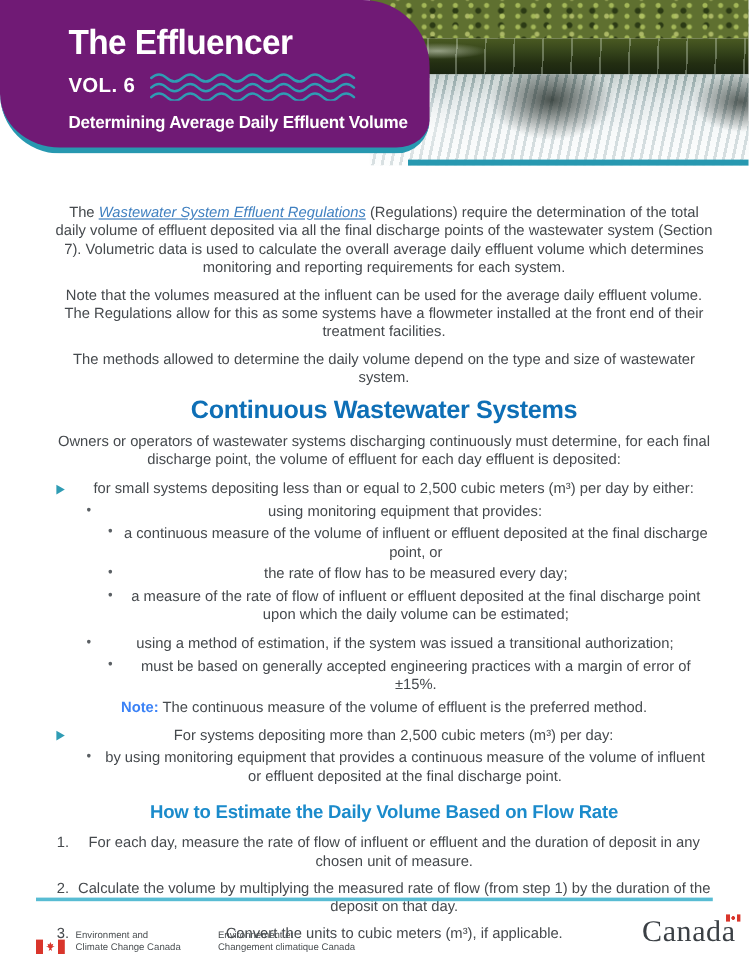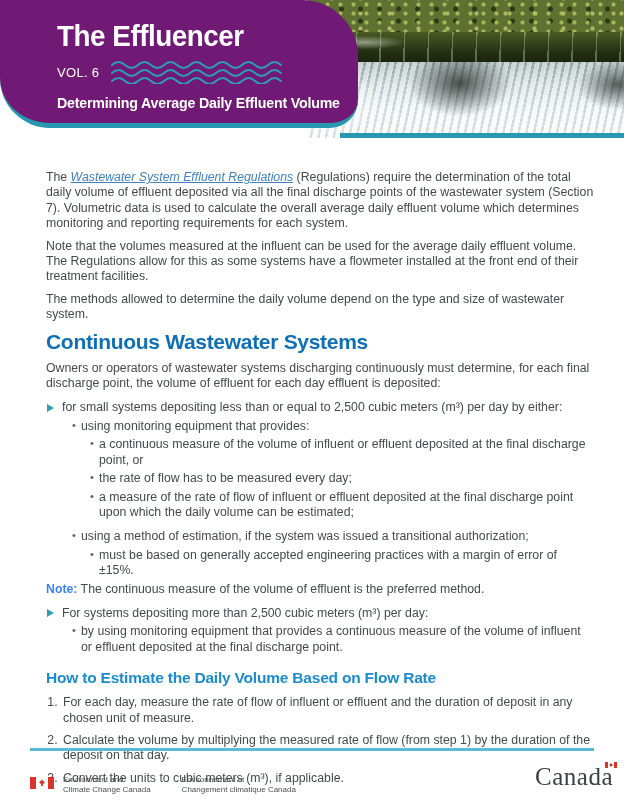--- a/index.html
+++ b/index.html
@@ -29,45 +29,45 @@
       linear-gradient(to bottom,#93a7a3 0%,#ccd7d9 30%,#eef3f4 62%,#fafcfc 100%);}
   .header-rule{position:absolute;left:340px;right:0;top:133px;height:5px;background:#2798b0;z-index:2;}
   .banner{
     position:absolute;left:0;top:0;width:358px;height:128px;z-index:3;
     background:#701a75;border-bottom:5px solid #2798b0;
     border-radius:0 56px 28px 50px;
     padding:20px 0 0 57px;box-sizing:border-box;color:#ffffff;
   }
   .banner-title{font-size:29px;font-weight:bold;letter-spacing:-.5px;transform:scaleX(.96);transform-origin:left;margin:0;}
   .vol-row{display:flex;align-items:center;gap:12px;margin-top:7px;}
-  .banner-vol{font-size:13px;font-weight:normal;letter-spacing:.3px;}
+  .banner-vol{font-size:17px;font-weight:bold;letter-spacing:.3px;}
   .waves{flex:0 0 auto;}
   .banner-subtitle{font-size:14.5px;font-weight:bold;margin-top:11px;letter-spacing:-.2px;transform:scaleX(.98);transform-origin:left;}
   
-  .content{position:absolute;left:46px;right:30px;top:170px;font-size:12.3px;line-height:15.4px;z-index:2;}
+  .content{position:absolute;left:46px;right:30px;top:170px;font-size:12.3px;line-height:15.4px;z-index:2;text-align:center;}
   .content p{margin:0 0 7px 0;}
   a.reg-link{color:#4080c0;font-style:italic;text-decoration:underline;cursor:pointer;}
   h2.sec{font-size:21px;line-height:24px;color:#0e6fb6;margin:3px 0 7px 0;letter-spacing:-.3px;font-weight:bold;}
   h3.sub{font-size:15.5px;line-height:19px;color:#1b8bcb;margin:13px 0 8px 0;letter-spacing:-.2px;font-weight:bold;}
   .li{position:relative;margin:0 0 3px 0;}
   .l1{padding-left:16px;margin-top:9px;}
   .l1::before{content:"";position:absolute;left:1px;top:3.5px;border-left:7px solid #2f9cb4;
     border-top:4.5px solid transparent;border-bottom:4.5px solid transparent;}
   .l2{padding-left:9px;margin-left:26px;margin-top:2px;}
   .l2::before{content:"\2022";position:absolute;left:0;top:-1px;color:#5a5f63;font-size:11px;}
   .l3{padding-left:9px;margin-left:44px;margin-top:2px;}
   .l3::before{content:"\2022";position:absolute;left:0;top:-1px;color:#5a5f63;font-size:11px;}
   .note{margin:9px 0 4px 0;}
   .note b{color:#3b82f6;}
   .gap-top{margin-top:9px;}
   ol.steps{margin:0;padding:0 0 0 15px;}
   ol.steps li{margin:0 0 7px 0;padding-left:2px;}
   
   .footer-rule{position:absolute;left:30px;width:564px;top:748px;height:3px;background:#58bcd3;z-index:2;}
-  .fip{position:absolute;left:30px;top:775px;display:flex;align-items:flex-start;gap:9px;z-index:2;}
+  .fip{position:absolute;left:30px;top:775px;display:flex;align-items:flex-end;gap:9px;z-index:2;}
   .fip-flag{position:relative;width:24px;height:12px;margin-top:2px;
     background:linear-gradient(90deg,#d9352b 0 6px,#ffffff 6px 18px,#d9352b 18px);}
   .fip-leaf{position:absolute;left:8px;top:2px;width:8px;height:8px;background:#d9352b;
     clip-path:polygon(50% 0,61% 25%,80% 18%,72% 45%,95% 42%,60% 65%,68% 95%,50% 80%,32% 95%,40% 65%,5% 42%,28% 45%,20% 18%,39% 25%);}
   .fip-col{font-size:8px;line-height:10px;color:#4a4f52;}
   .fip-col + .fip-col{margin-left:22px;}
   .wordmark{position:absolute;right:11px;top:763px;z-index:2;
     font-family:"Liberation Serif","DejaVu Serif",serif;font-size:25px;color:#3b4045;letter-spacing:.5px;}
   .wm-a{position:relative;display:inline-block;}
   .wm-flag{position:absolute;right:-4px;top:-1px;width:12px;height:6px;

